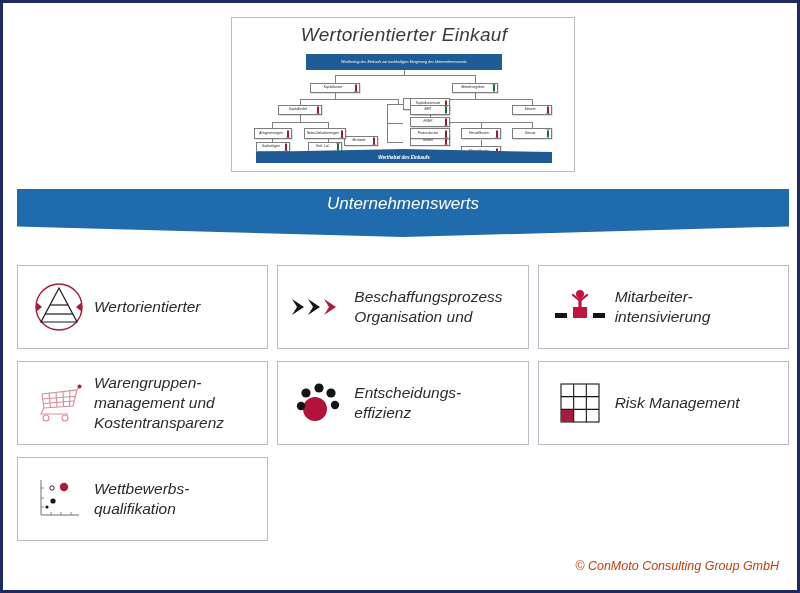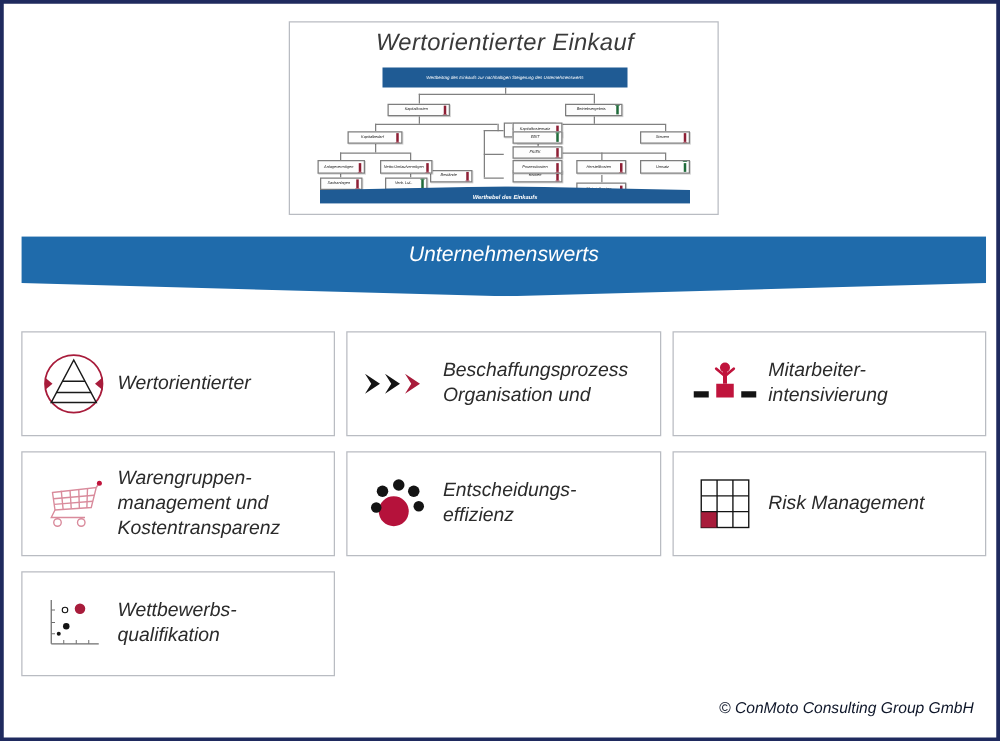--- a/index.html
+++ b/index.html
@@ -178,21 +178,21 @@
     color: #2b2b2b;
     padding-left: 2px;
   }
 
   
   #footer {
     position: absolute;
     right: 18px;
     top: 556px;
     font-size: 12.5px;
-    color: #0f172a;
+    color: #c2410c;
     margin-left: 32px;
   }
 </style>
 </head>
 <body>
 
 <div id="page">
 
   <div id="diagram-panel">
 

